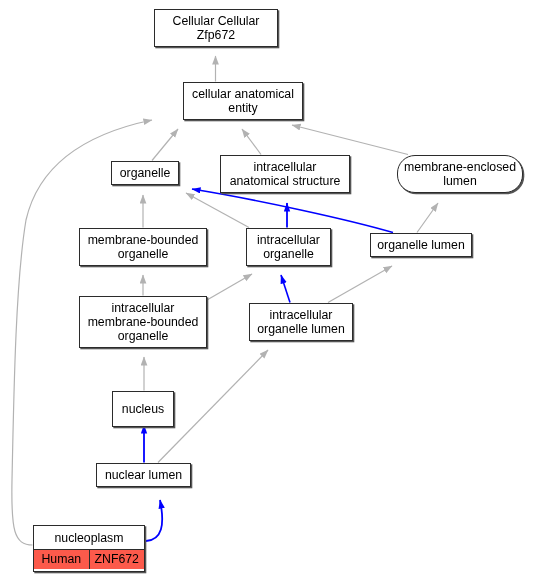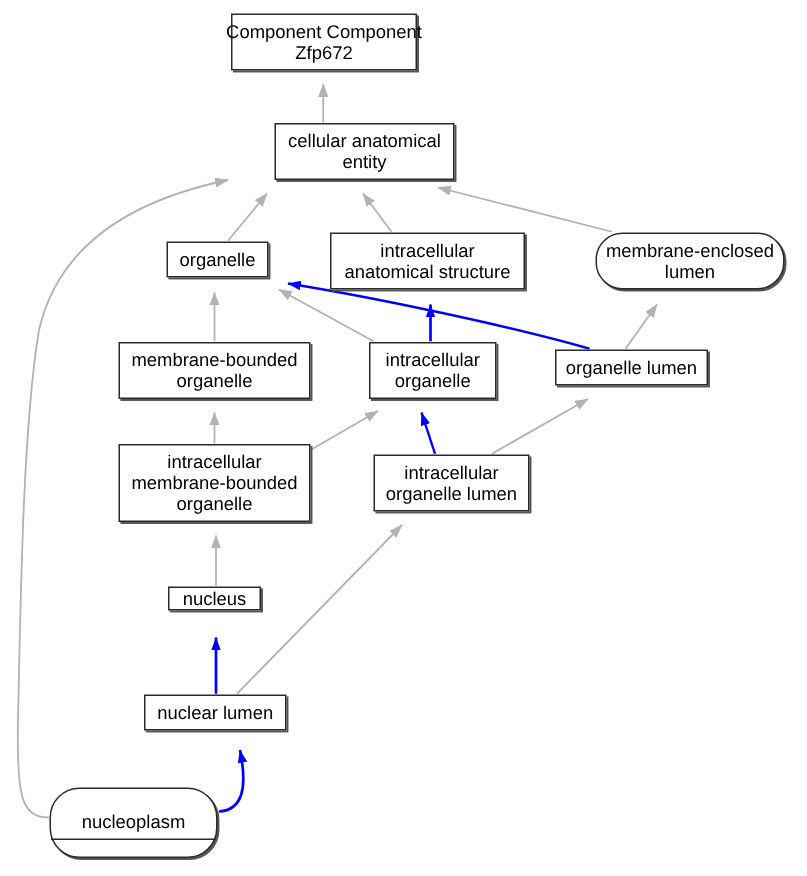--- a/index.html
+++ b/index.html
@@ -154,21 +154,21 @@
       <path d="M158,462.5 L268,350" stroke="#b2b2b2" stroke-width="1.2" fill="none" marker-end="url(#ah-gray)"></path>
     </g>
 
     <g>
       <path d="M146,541 C162,540 165,525 160,500" stroke="#0000ff" stroke-width="1.8" fill="none" marker-end="url(#ah-blue)"></path>
     </g>
   </svg>
 
   <div id="nodes">
       <div class="node" style="left: 154px; top: 9px; width: 124px; height: 38px;">
-        <div class="title">Component Component
+        <div class="title">Cellular Cellular
 Zfp672</div>
       </div>
       <div class="node" style="left: 155px; top: 82px; width: 120px; height: 38px; margin-left: 28px;">
         <div class="title">cellular anatomical
 entity</div>
       </div>
       <div class="node" style="left: 111px; top: 161px; width: 68px; height: 24px;">
         <div class="title">organelle</div>
       </div>
       <div class="node" style="left: 220px; top: 155px; width: 130px; height: 38px;">
@@ -192,23 +192,27 @@
       </div>
       <div class="node" style="left: 79px; top: 296px; width: 128px; height: 52px;">
         <div class="title">intracellular
 membrane-bounded
 organelle</div>
       </div>
       <div class="node" style="left: 249px; top: 303px; width: 104px; height: 38px;">
         <div class="title">intracellular
 organelle lumen</div>
       </div>
-      <div class="node" style="left: 112px; top: 391px; width: 62px; height: 16px;">
+      <div class="node" style="left: 112px; top: 391px; width: 62px; height: 36px;">
         <div class="title">nucleus</div>
       </div>
       <div class="node" style="left: 96px; top: 463px; width: 95px; height: 24px;">
         <div class="title">nuclear lumen</div>
       </div>
-      <div class="node gene" style="left: 33px; top: 525px; width: 112px; height: 47px; border-radius: 20px;">
+      <div class="node gene" style="left: 33px; top: 525px; width: 112px; height: 47px;">
         <div class="title">nucleoplasm</div>
+        <div class="gene-row">
+          <div class="gene-cell left" style="background: rgb(252, 90, 75);">Human</div>
+          <div class="gene-cell" style="background: rgb(252, 90, 75);">ZNF672</div>
+        </div>
       </div>
     </div>
 </div>
 
 </body></html>

